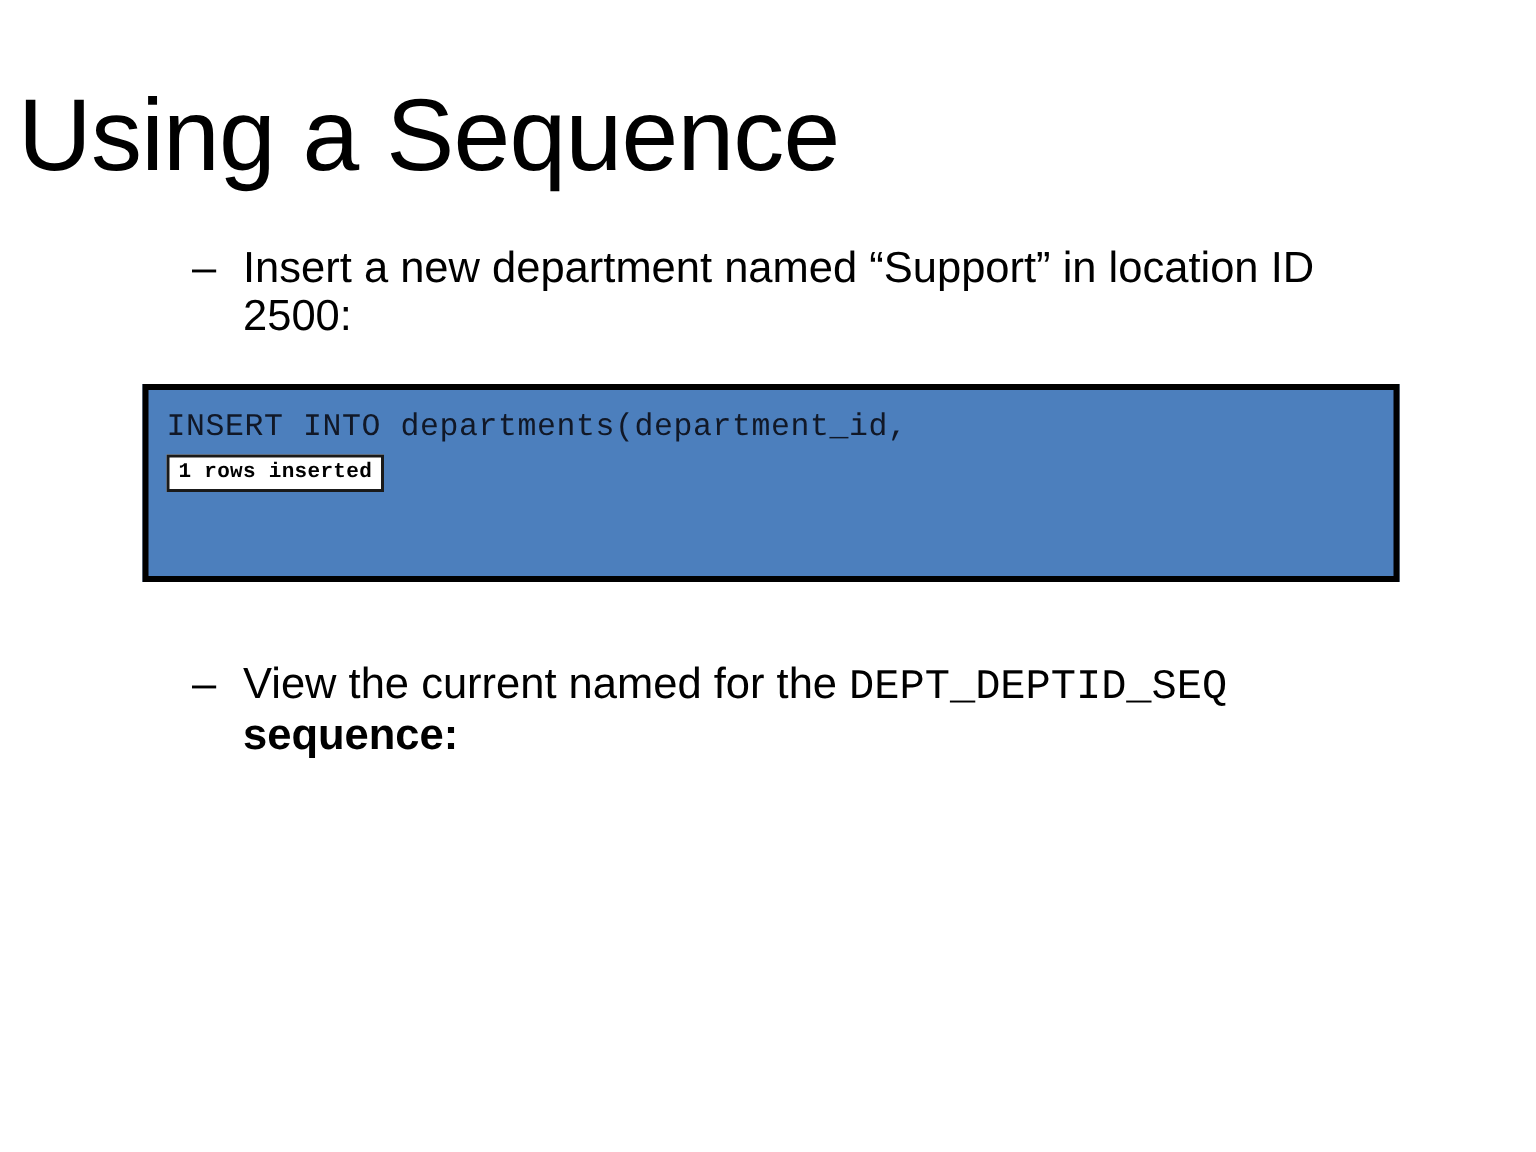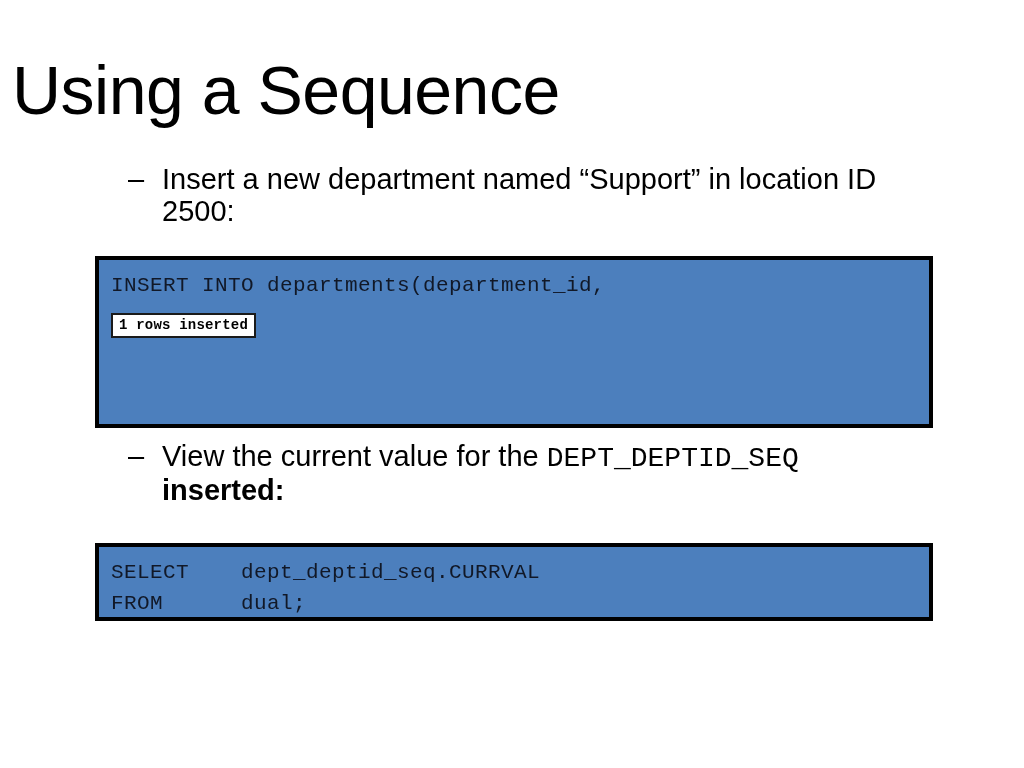--- a/index.html
+++ b/index.html
@@ -82,39 +82,39 @@
     position: absolute;
     background: #4C7FBD;
     border: 4px solid #000000;
     box-sizing: border-box;
     padding: 10px 0 8px 12px;
   }
   .code-block-1 {
     left: 95px;
     top: 256px;
     width: 838px;
-    height: 172px;
+    height: 132px;
   }
   .code-block-2 {
     left: 95px;
     top: 543px;
     width: 838px;
     height: 78px;
   }
   .code-line {
     font-family: "Liberation Mono", "DejaVu Sans Mono", monospace;
     font-size: 21px;
     line-height: 31px;
     color: #111827;
     white-space: pre;
     letter-spacing: 0.4px;
   }
   .result-badge {
     display: inline-block;
-    margin-top: 12px;
+    margin-top: 2px;
     background: #ffffff;
     border: 2px solid #1a1a1a;
     padding: 1px 6px 2px 6px;
     font-family: "Liberation Mono", "DejaVu Sans Mono", monospace;
     font-size: 14px;
     line-height: 18px;
     color: #000000;
     white-space: pre;
     font-weight: 700;
     letter-spacing: 0.2px;
@@ -135,22 +135,18 @@
   </div>
 
   <div class="code-block code-block-1">
     <div class="code-line">INSERT INTO departments(department_id,</div>
     <div class="result-badge">1 rows inserted</div>
   </div>
 
   <div class="bullet bullet-2">
     <div class="bullet-row">
       <span class="bullet-dash">–</span>
-      <span class="bullet-text"><span>View the current value for the </span><span class="mono-inline">DEPT_DEPTID_SEQ</span><span class="bold-inline"> inserted:</span></span>
+      <span class="bullet-text"><span>View the current named for the </span><span class="mono-inline">DEPT_DEPTID_SEQ</span><span class="bold-inline"> sequence:</span></span>
     </div>
   </div>
 
-  <div class="code-block code-block-2">
-    <div class="code-line">SELECT    dept_deptid_seq.CURRVAL</div>
-    <div class="code-line">FROM      dual;</div>
-  </div>
 
 </div>
 
 </body></html>

